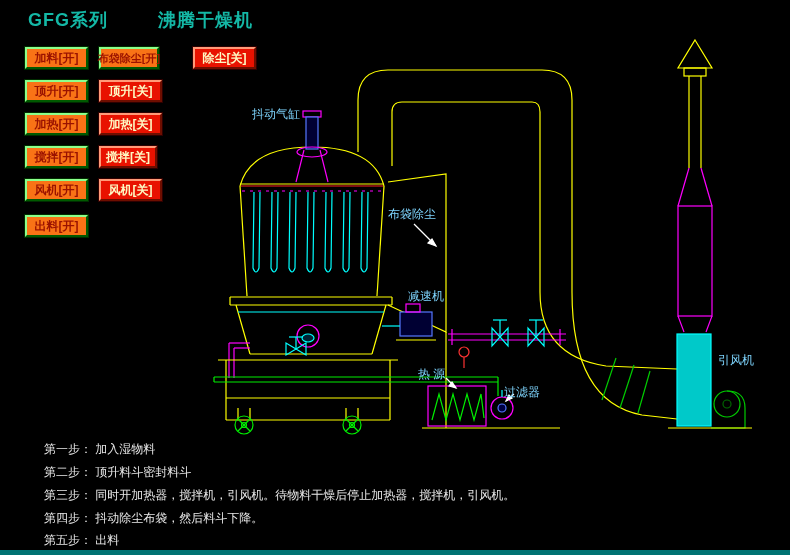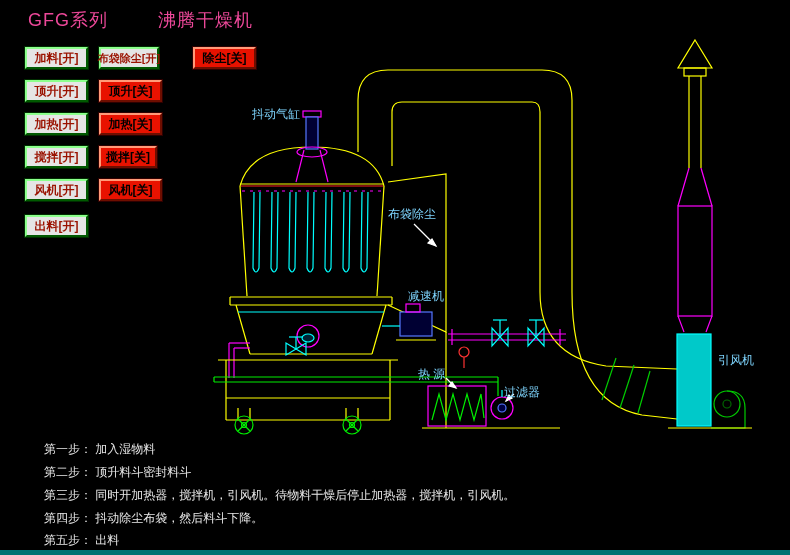--- a/index.html
+++ b/index.html
@@ -2,31 +2,31 @@
 <html><head>
 <meta charset="utf-8">
 <style>
   *{margin:0;padding:0;box-sizing:border-box}
   html,body{width:790px;height:555px;background:#000;overflow:hidden}
   #stage{position:relative;width:790px;height:555px;background:#000;
          font-family:"Liberation Sans",sans-serif}
   #diagram{position:absolute;left:0;top:0}
   #diagram line,#diagram path,#diagram rect,#diagram circle,
   #diagram ellipse,#diagram polygon{stroke-width:1.2}
-  .title{position:absolute;left:28px;top:8px;color:#ec4899;font-size:18px;
-         font-weight:normal;letter-spacing:1px}
+  .title{position:absolute;left:28px;top:8px;color:#14b8a6;font-size:18px;
+         font-weight:bold;letter-spacing:1px}
   .title .machine{margin-left:50px}
   .btn{position:absolute;height:22px;display:flex;align-items:center;
        justify-content:center;font-size:12px;font-weight:bold;cursor:pointer;
        white-space:nowrap}
-  .btn.on{background:#e5e5e5;color:#9a1200;
+  .btn.on{background:#f97316;color:#9a1200;
        border-top:2px solid #8cff8c;border-left:2px solid #8cff8c;
        border-right:2px solid #005900;border-bottom:2px solid #005900;
        box-shadow:0 0 0 1px #002c00}
-  .btn.off{background:#e81200;color:#000000;
+  .btn.off{background:#e81200;color:#fef9c3;
        border-top:2px solid #ff9a78;border-left:2px solid #ff9a78;
        border-right:2px solid #6e0e00;border-bottom:2px solid #6e0e00;
        box-shadow:0 0 0 1px #2d0000}
   .btn.wide{font-size:11px}
   .dlabel{position:absolute;color:#7dd3fc;font-size:12px;white-space:nowrap}
   .step{position:absolute;left:44px;color:#e9e9e9;font-size:12px;white-space:nowrap}
   .bottom-strip{position:absolute;left:0;top:550px;width:790px;height:5px;
        background:#007272}
 </style>
 </head>

